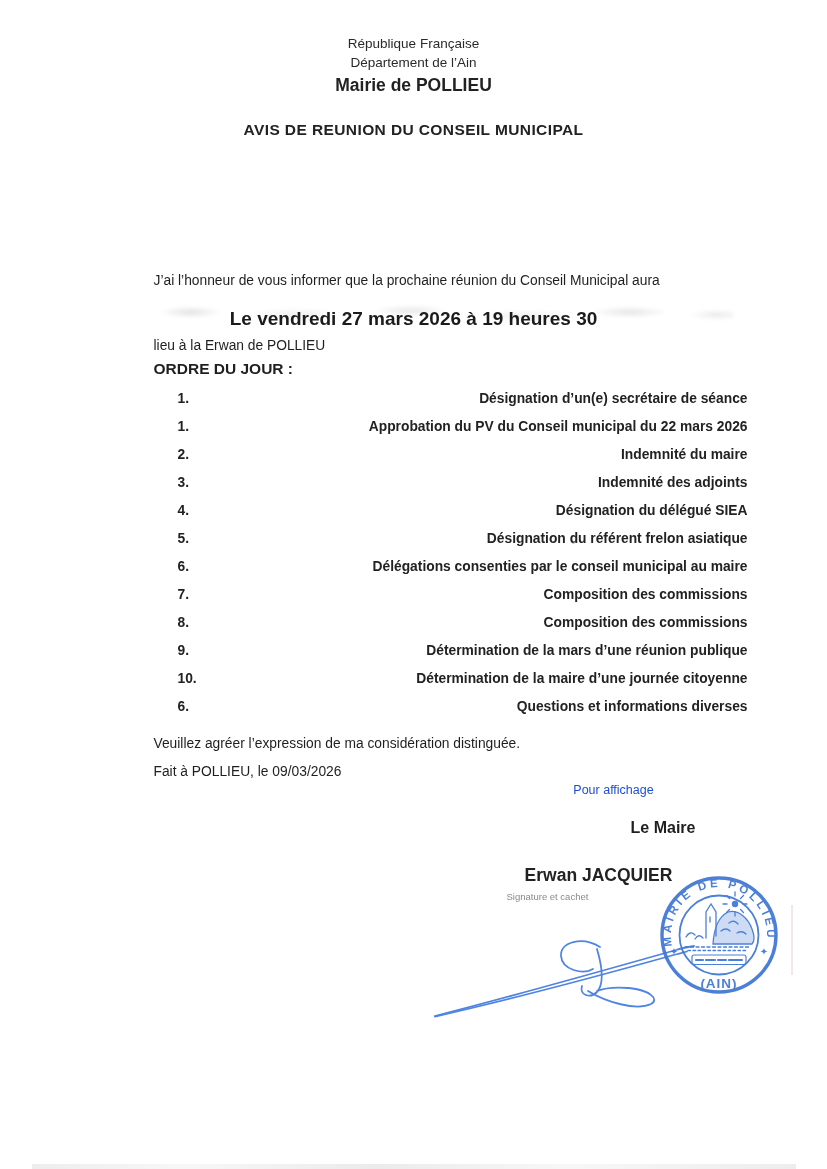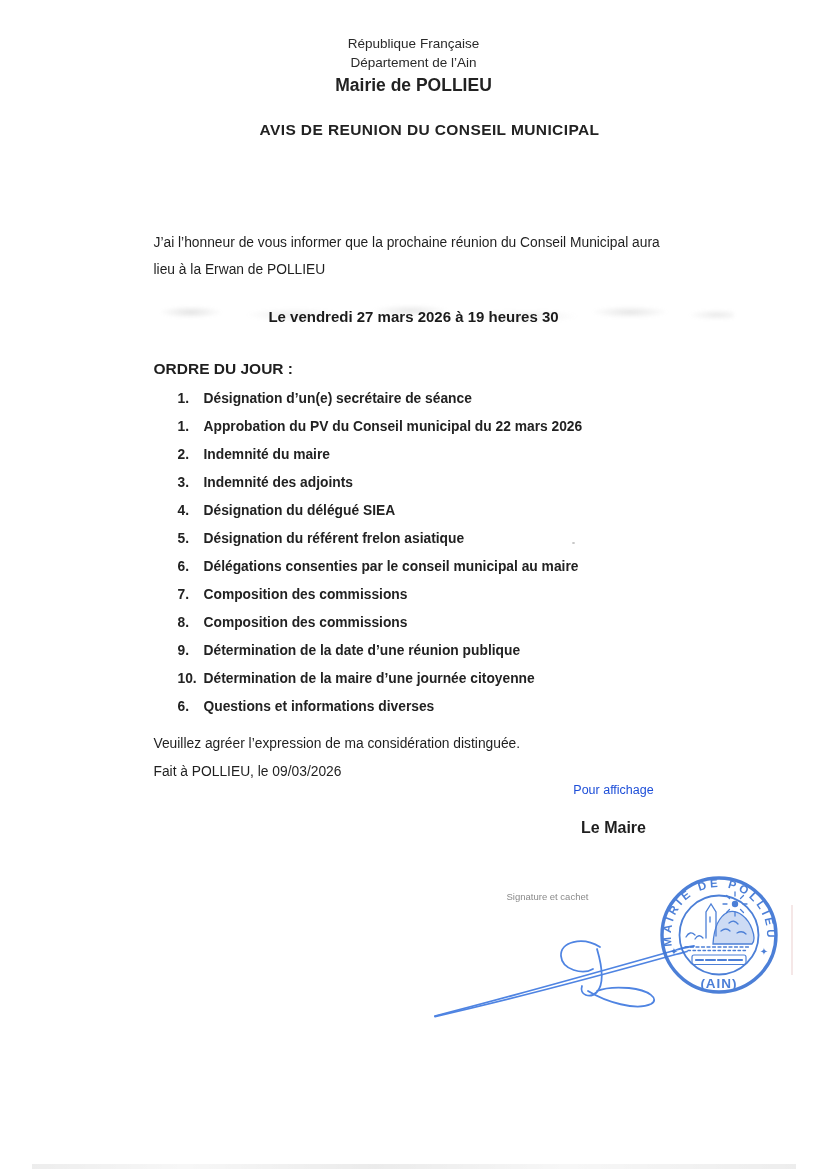--- a/index.html
+++ b/index.html
@@ -14,53 +14,53 @@
     position:relative;width:764px;height:1169px;margin:0 auto;
     background:#ffffff;color:var(--ink);
     font-family:"Liberation Sans","DejaVu Sans",sans-serif;
     overflow:hidden;
   }
   
   .letterhead{position:absolute;top:34px;left:0;width:100%;text-align:center;}
   .lh-line{font-size:13.5px;line-height:19px;color:#2a2a2a;}
   .lh-name{font-size:17.5px;font-weight:bold;line-height:24px;margin-top:1px;color:#222;}
   
-  .doc-title{position:absolute;top:121px;left:16px;width:100%;text-align:center;
+  .doc-title{position:absolute;top:121px;left:0;width:100%;text-align:center;
     font-size:15.5px;font-weight:bold;letter-spacing:.4px;color:#222;}
   
   .intro{position:absolute;left:122px;top:229px;font-size:13.8px;line-height:27px;}
-  .intro-line{white-space:nowrap;}
+  .intro-line{white-space:nowrap;margin-top:38px;}
   
   .smudge{
     position:absolute;left:124px;top:300px;width:578px;height:27px;
     background:
       radial-gradient(ellipse 45px 9px at 6% 45%, rgba(120,120,120,.20), transparent 70%),
       radial-gradient(ellipse 70px 10px at 24% 55%, rgba(120,120,120,.13), transparent 70%),
       radial-gradient(ellipse 55px 9px at 44% 40%, rgba(120,120,120,.17), transparent 70%),
       radial-gradient(ellipse 75px 10px at 64% 60%, rgba(120,120,120,.12), transparent 70%),
       radial-gradient(ellipse 55px 9px at 82% 45%, rgba(120,120,120,.18), transparent 70%),
       radial-gradient(ellipse 40px 8px at 97% 55%, rgba(120,120,120,.15), transparent 70%);
     filter:blur(1.5px);
   }
   
   .date-line{position:absolute;top:308px;left:0;width:100%;text-align:center;
-    font-size:15px;font-weight:bold;color:#1b1b1b;}
+    font-size:19px;font-weight:bold;color:#1b1b1b;}
   
   .order-heading{position:absolute;left:122px;top:360px;font-size:15.5px;font-weight:bold;}
   .agenda{position:absolute;left:146px;top:391px;width:570px;margin:0;padding:0;list-style:none;}
   .agenda li{display:flex;height:28px;align-items:flex-start;
     font-size:13.8px;font-weight:bold;color:#222;}
   .agenda .num{flex:0 0 26px;}
-  .agenda .txt{flex:1;}
+  .agenda .txt{flex:1;text-align:right;}
   
   .closing-formula{position:absolute;left:122px;top:736px;font-size:13.8px;}
   .closing-place{position:absolute;left:122px;top:764px;font-size:13.8px;}
   
   .affichage{position:absolute;left:500px;top:783px;width:164px;text-align:center;font-size:12.5px;color:#1d4ed8;}
-  .lemaire{position:absolute;left:500px;top:819px;width:164px;text-align:center;font-size:16px;font-weight:bold;}
+  .lemaire{position:absolute;left:500px;top:819px;width:164px;text-align:right;font-size:16px;font-weight:bold;}
   .signer{position:absolute;left:455px;top:865px;width:224px;text-align:center;font-size:17.5px;font-weight:bold;color:#222;}
   .sig-caption{position:absolute;left:475px;top:891px;width:224px;text-align:left;
     font-size:9.5px;color:var(--caption-gray);}
   .sig-svg{position:absolute;left:398px;top:928px;color:var(--sig-blue);}
   .stamp-svg{position:absolute;left:623px;top:871px;color:var(--stamp-blue);opacity:.93;
     font-family:"Liberation Sans","DejaVu Sans",sans-serif;}
   
   .speck1{position:absolute;left:540px;top:542px;width:3px;height:2px;background:rgba(90,90,90,.35);border-radius:50%;}
   .speck2{position:absolute;left:818px;top:329px;width:3px;height:3px;background:rgba(110,110,110,.35);border-radius:50%;}
   .edge-artifact{position:absolute;right:3px;top:905px;width:2px;height:70px;background:rgba(216,160,160,.25);}
@@ -123,37 +123,38 @@
       <li>
       <span class="num">7.</span>
       <span class="txt">Composition des commissions</span>
     </li>
       <li>
       <span class="num">8.</span>
       <span class="txt">Composition des commissions</span>
     </li>
       <li>
       <span class="num">9.</span>
-      <span class="txt">Détermination de la date d’une réunion publique</span>
+      <span class="txt">Détermination de la mars d’une réunion publique</span>
     </li>
       <li>
       <span class="num">10.</span>
       <span class="txt">Détermination de la maire d’une journée citoyenne</span>
     </li>
       <li>
       <span class="num">6.</span>
       <span class="txt">Questions et informations diverses</span>
     </li>
     </ol>
 
   <div class="closing-formula">Veuillez agréer l’expression de ma considération distinguée.</div>
   <div class="closing-place">Fait à POLLIEU, le 09/03/2026</div>
 
   <div class="affichage">Pour affichage</div>
   <div class="lemaire">Le Maire</div>
+  <div class="signer">Erwan JACQUIER</div>
   <div class="sig-caption">Signature et cachet</div>
 
   <svg class="sig-svg" width="280" height="95" viewBox="0 0 280 95" fill="none">
     <g stroke="currentColor" stroke-width="1.8" stroke-linecap="round" fill="none">
       <path d="M5,88 C60,74 140,52 246,22 C252,20 258,19 264,18"></path>
       <path d="M5,88.5 C60,76 140,56 240,28 C248,26 252,25 257,23.5"></path>
       <path d="M170,19 C152,8 130,14 131,28 C132,42 153,47 163,41"></path>
       <path d="M167,21 C172,38 175,55 167,64 C160,71 149,67 152,58"></path>
       <path d="M158,63 C176,74 206,83 221,76 C230,71 219,62 199,60 C187,59 174,60 167,63"></path>
     </g>

